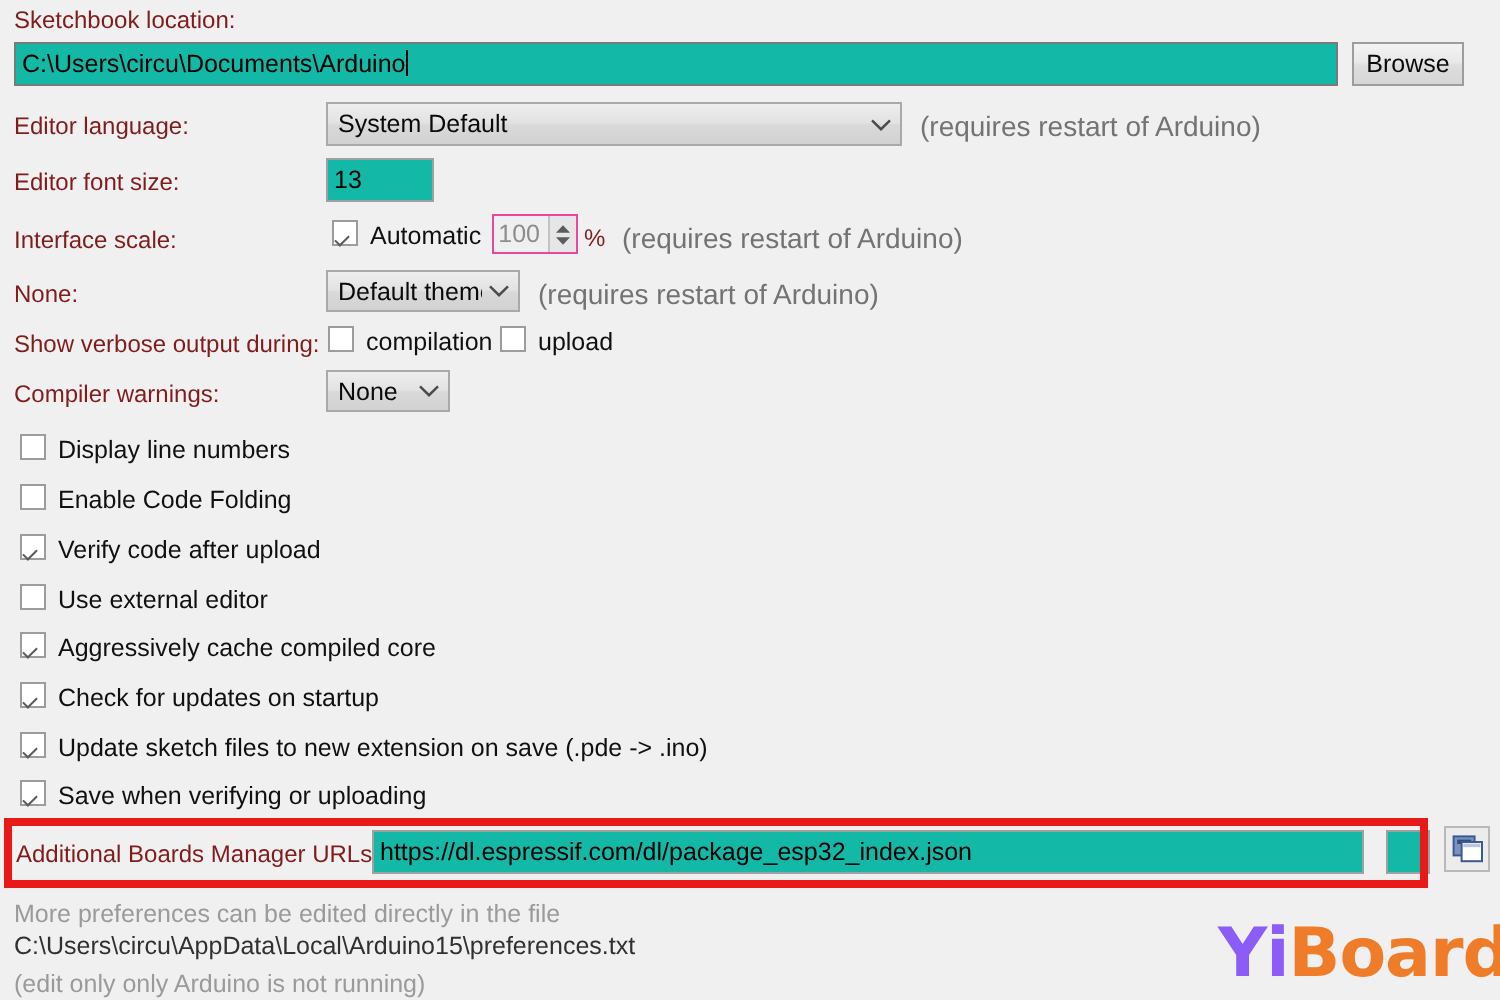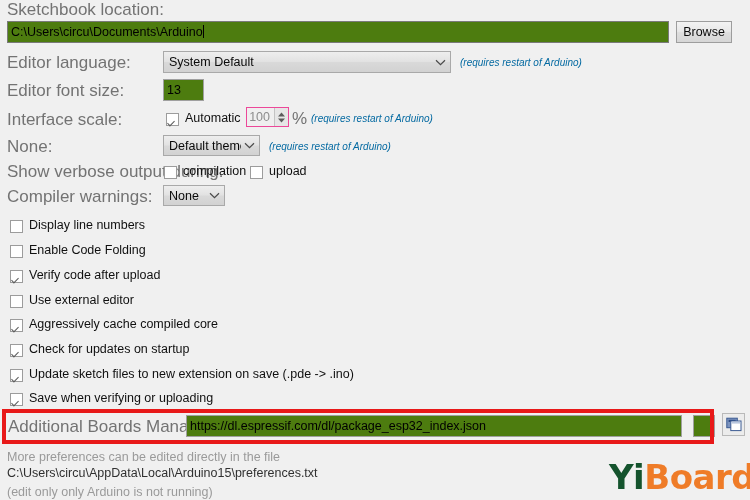--- a/index.html
+++ b/index.html
@@ -20,51 +20,50 @@
     position: relative;
     width: 750px;
     height: 500px;
     background: #f0f0f0;
   }
 
   
   .abs { position: absolute; }
 
   .lbl {
-    font-size: 17px;
+    font-size: 12px;
+    color: #7f1d1d;
+    white-space: nowrap;
+    line-height: 16px;
+  }
+
+  .hint {
+    font-size: 14px;
     color: #737373;
     white-space: nowrap;
     line-height: 16px;
   }
 
-  .hint {
-    font-size: 10px;
-    color: #0369a1;
-    white-space: nowrap;
-    line-height: 16px;
-    font-style: italic;
-  }
-
   .greytext {
     font-size: 12.5px;
     color: #9a9a9a;
     white-space: nowrap;
     line-height: 16px;
   }
 
   .darktext {
     font-size: 12.5px;
     color: #303030;
     white-space: nowrap;
     line-height: 16px;
   }
 
   
   .textfield {
-    background: #4d7c0f;
+    background: #14b8a6;
     border: 1px solid #a0a0a0;
     box-sizing: border-box;
     font-family: "Liberation Sans", sans-serif;
     font-size: 12.5px;
     color: #000000;
     padding: 0 3px;
     line-height: 20px;
     white-space: nowrap;
     overflow: hidden;
   }
@@ -141,21 +140,21 @@
     display: flex;
     flex-direction: column;
     justify-content: center;
     align-items: center;
   }
   .sp-arrows svg { display:block; }
 
   
   .cbrow {
     display: flex;
-    align-items: flex-end;
+    align-items: flex-start;
     white-space: nowrap;
   }
   .cbox {
     width: 13px;
     height: 13px;
     border: 1px solid #9c9c9c;
     background: #ffffff;
     box-sizing: border-box;
     position: relative;
     flex: 0 0 auto;
@@ -199,21 +198,21 @@
 
   
   .watermark {
     font-family: "DejaVu Sans", sans-serif;
     font-size: 34px;
     font-weight: 600;
     letter-spacing: -0.5px;
     white-space: nowrap;
     line-height: 38px;
   }
-  .wm-dark { color: #14532d; }
+  .wm-dark { color: #8b5cf6; }
   .wm-orange { color: #ef7c28; }
 </style>
 </head>
 <body>
 
 <div id="root">
 
   <div class="abs lbl" style="left:7px; top:2px;">Sketchbook location:</div>
 
   <div class="abs textfield focused" style="left:7px; top:21px; width:662px; height:22px;"><span>C:\Users\circu\Documents\Arduino</span><span class="caret"></span></div>
@@ -230,21 +229,21 @@
       <svg width="11" height="7" viewBox="0 0 11 7">
           <path d="M1 1.2 L5.5 5.6 L10 1.2" stroke="#4a4a4a" stroke-width="1.2" fill="none"></path>
         </svg>
     </span>
   </div>
 
   <div class="abs hint" style="left:460px; top:55px;">(requires restart of Arduino)</div>
 
   <div class="abs lbl" style="left:7px; top:83px;">Editor font size:</div>
 
-  <div class="abs textfield" style="left:163px; top:79px; width:41px; height:22px;"><span>13</span></div>
+  <div class="abs textfield" style="left:163px; top:79px; width:54px; height:22px;"><span>13</span></div>
 
   <div class="abs lbl" style="left:7px; top:112px;">Interface scale:</div>
 
   <div class="abs cbrow" style="left:166px; top:110px;">
     <span class="cbox checked"></span>
     <span class="cblabel">Automatic</span>
   </div>
 
   <div class="abs spinner" style="left:246px; top:107px; width:43px; height:20px;">
     <span class="sp-val">100</span>

